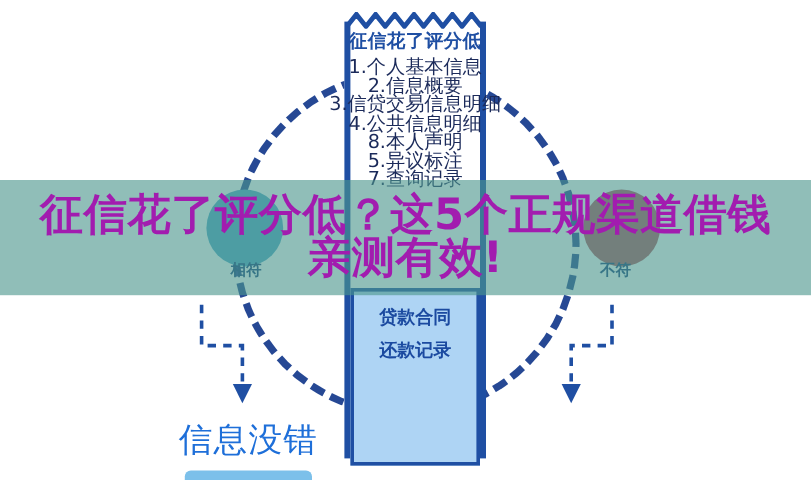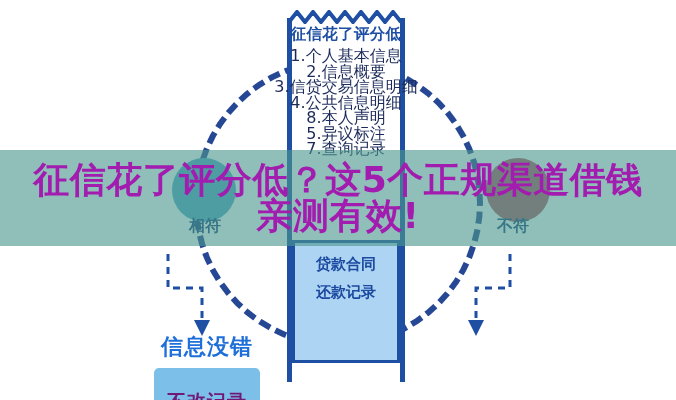--- a/index.html
+++ b/index.html
@@ -54,21 +54,21 @@
     color:#1b2a5a;
     line-height:15.5px;
     white-space:nowrap;
   }
   .report-list{margin:0;padding:0;}
 
   
   .panel{
     position:absolute;
     left:292px; top:240px;
-    width:108px; height:123px;
+    width:108px; height:148px;
     background:#aed4f4;
     border:3px solid #1f4fa3;
     box-sizing:border-box;
     z-index:7;
   }
   .panel-item{
     text-align:center;
     font-size:15px;
     font-weight:bold;
     color:#1b4aa0;
@@ -79,38 +79,38 @@
 
   
   .side-circle{
     position:absolute;width:64px;height:64px;border-radius:50%;z-index:3;
   }
   .c-left{left:172px;top:158px;background:#4fa9c9;}
   .c-right{left:486px;top:158px;background:#b45a62;}
 
   .side-label{
     position:absolute;width:110px;text-align:center;
-    font-size:16px;font-weight:bold;color:#17427f;z-index:4;
+    font-size:13px;font-weight:bold;color:#17427f;z-index:4;
     white-space:nowrap;
   }
   .l-left{left:150px;top:216px;}
   .l-right{left:458px;top:216px;}
 
   
   .conn{position:absolute;z-index:4;}
   .conn-left{left:140px;top:250px;}
   .conn-right{left:400px;top:250px;}
 
   
   .result{position:absolute;width:170px;text-align:center;z-index:5;}
   .r-left{left:122px;top:332px;}
   .r-right{left:396px;top:332px;}
   .result-title{
-    font-size:22px;font-weight:bold;color:#1e6fd9;
-    letter-spacing:1px;white-space:nowrap;
+    font-size:28px;font-weight:normal;color:#1e6fd9;
+    letter-spacing:1px;white-space:nowrap;margin-top:16px;
   }
   .badge{
     display:inline-block;margin-top:6px;
     padding:21px 13px 4px 13px;
     border-radius:5px;
     font-size:19px;font-weight:bold;color:#701a75;
     letter-spacing:1px;white-space:nowrap;
   }
   .badge-blue{background:#7cc0ea;}
   .badge-pink{background:#f5a8c4;}

